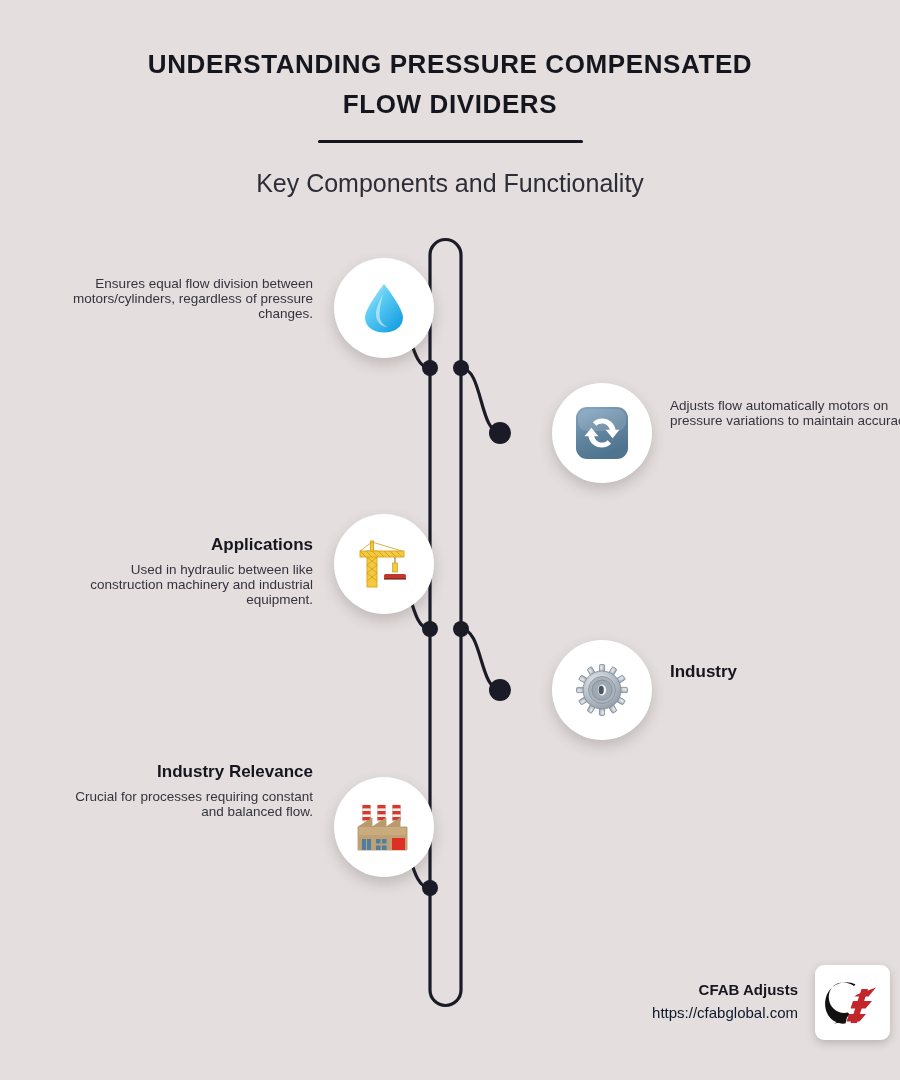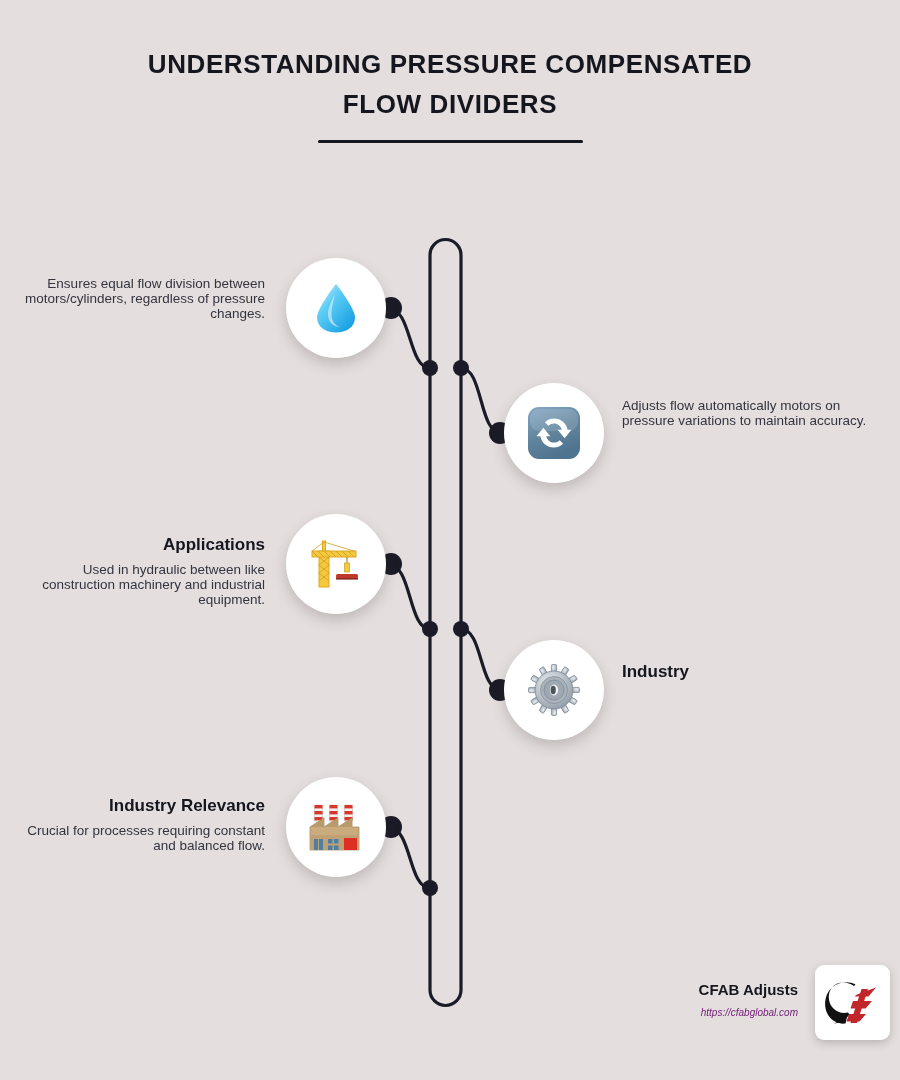--- a/index.html
+++ b/index.html
@@ -6,20 +6,21 @@
   html, body {
     width:900px; height:1080px;
     background:#e4dfde;
     font-family:"Liberation Sans", sans-serif;
     overflow:hidden;
   }
   #page {
     position:relative;
     width:760px; height:1080px;
     background:#e4dfde;
+    padding-left:48px;
   }
 
   
   #header { position:absolute; top:0; left:0; width:900px; padding-top:44px; text-align:center; }
   .title-line {
     font-size:26px; font-weight:bold; letter-spacing:0.6px;
     color:#16161f; line-height:40px; text-transform:uppercase;
   }
   #title-rule {
     width:265px; height:3px; background:#16161f;
@@ -52,37 +53,38 @@
     margin-bottom:6px;
   }
   .item-desc {
     font-size:13.5px; color:#34343e; line-height:15px;
   }
 
   
   #footer { position:absolute; left:500px; top:965px; width:390px; height:95px; }
   #footer-text { position:absolute; right:92px; top:14px; width:230px; text-align:right; }
   #brand-name { font-size:15px; font-weight:bold; color:#16161f; line-height:22px; }
-  #brand-url  { font-size:10px; color:#701a75; line-height:24px;font-style:italic; }
+  #brand-url  { font-size:15px; color:#0f172a; line-height:24px; }
   #logo-box {
     position:absolute; right:0; top:0;
     width:75px; height:75px; border-radius:9px;
     background:#ffffff; box-shadow:0 3px 9px rgba(60,50,50,0.25);
     display:flex; align-items:center; justify-content:center;
   }
 </style>
 </head>
 <body>
 
 <div id="page">
 
   <div id="header">
     <div class="title-line">UNDERSTANDING PRESSURE COMPENSATED</div>
     <div class="title-line">FLOW DIVIDERS</div>
     <div id="title-rule"></div>
+    <div id="subtitle">Key Components and Functionality</div>
   </div>
 
   <svg id="spine-svg" viewBox="0 0 900 1080">
     <g fill="none" stroke="#1b1b27" stroke-width="3.2" stroke-linecap="round">
 
       <path d="M430,990 L430,255 A15.5,15.5 0 0 1 461,255 L461,990 A15.5,15.5 0 0 1 430,990 Z"></path>
 
       <path d="M388,308 C412,308 408,368 430,368"></path>
 
       <path d="M461,368 C483,368 479,433 501,433"></path>
@@ -257,21 +259,21 @@
           <line x1="11.5" y1="38" x2="11.5" y2="49" stroke="#bfa173" stroke-width="1"></line>
           <rect x="21" y="38" width="4.5" height="4.5" fill="#4d7fa3"></rect>
           <rect x="27" y="38" width="4.5" height="4.5" fill="#4d7fa3"></rect>
           <rect x="21" y="44.5" width="4.5" height="4.5" fill="#4d7fa3"></rect>
           <rect x="27" y="44.5" width="4.5" height="4.5" fill="#4d7fa3"></rect>
 
           <rect x="37" y="37" width="13" height="12" fill="#de2f25"></rect>
         </svg>
       </span>
     </div>
-    <div class="txt left" style="left:10px; top:795px;">
+    <div class="txt left" style="left:10px; top:761px;">
       <div class="item-title">Industry Relevance</div>
       <div class="item-desc">Crucial for processes requiring constant and balanced flow.</div>
     </div>
   </div>
 
   <div id="footer">
     <div id="footer-text">
       <div id="brand-name">CFAB Adjusts</div>
       <div id="brand-url">https://cfabglobal.com</div>
     </div>

